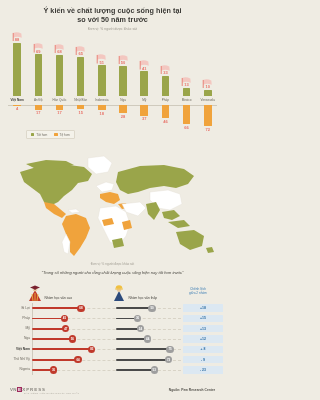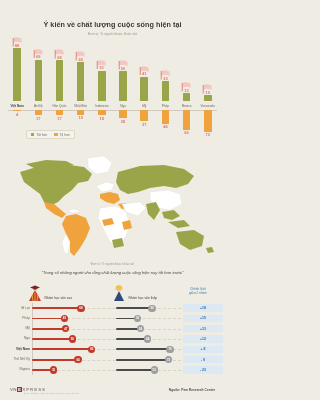--- a/index.html
+++ b/index.html
@@ -6,21 +6,21 @@
   body{
     width:225px;height:400px;
     background:#efece3;
     font-family:"Liberation Sans", sans-serif;
     overflow:hidden;
     position:relative;
   }
   .page{position:relative;width:225px;height:400px;}
 
   
-  .title-wrap{padding-top:21px;text-align:center;}
+  .title-wrap{padding-top:7px;text-align:center;}
   .title{
     font-size:7.2px;font-weight:bold;color:#3b3a36;
     line-height:8.6px;letter-spacing:.05px;
   }
   .subtitle{
     margin-top:2.5px;font-size:3.3px;color:#9a968c;letter-spacing:.1px;
   }
 
   
   .barchart{position:relative;height:100px;margin-top:3px;}
@@ -139,20 +139,21 @@
   .fsrc{position:absolute;right:10px;top:6px;font-size:3.3px;color:#55534d;font-weight:bold;}
 </style>
 </head>
 <body>
 
 <div class="page">
 
   <div class="title-wrap">
     <div class="title">
       <div>Ý kiến về chất lượng cuộc sống hiện tại</div>
+      <div>so với 50 năm trước</div>
     </div>
     <div class="subtitle">Đơn vị: % người được khảo sát</div>
   </div>
 
   <div class="barchart">
     <div class="axisline"></div>
     <div class="bars" id="barsHost">
         <div class="bcol">
           <div class="up-zone">
             <div class="up-lab">88<svg class="flag" viewBox="0 0 11 10">

